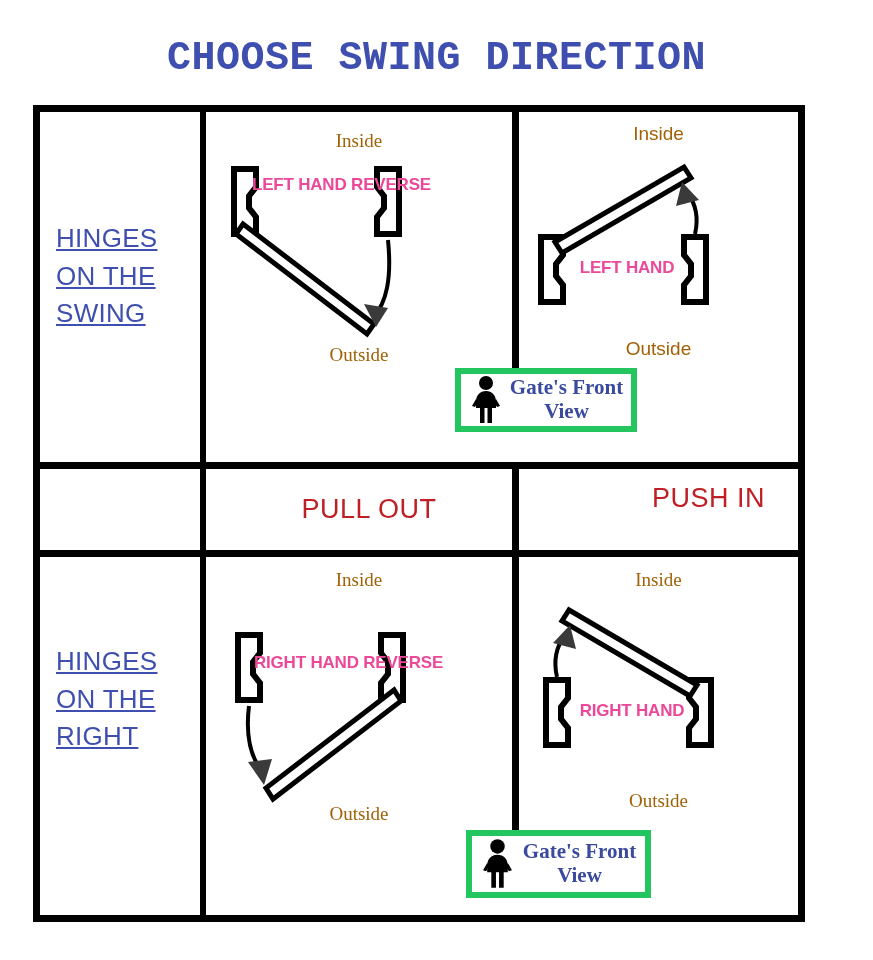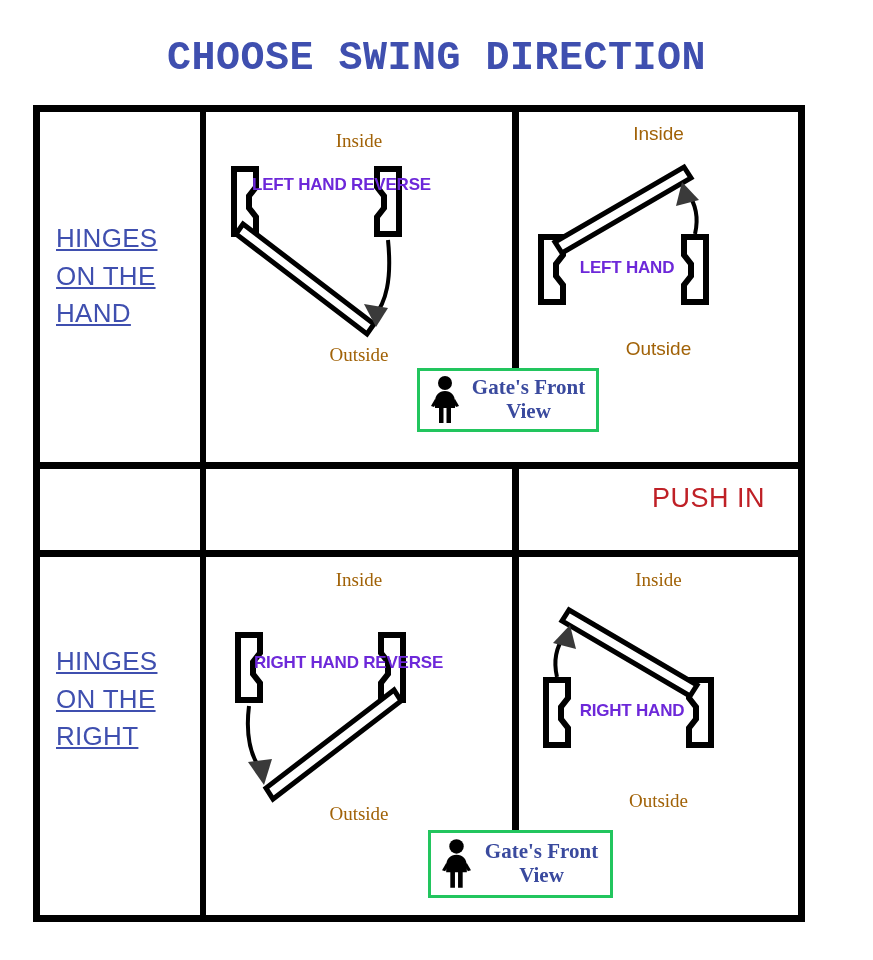--- a/index.html
+++ b/index.html
@@ -117,35 +117,36 @@
   }
   .io-serif { font-family: "Liberation Serif", serif; font-size: 19px; }
   .io-sans  { font-family: "Liberation Sans", sans-serif; font-size: 19px; }
 
   .hand-text {
     position: absolute;
     text-align: center;
     font-family: "Liberation Sans", sans-serif;
     font-size: 17px;
     font-weight: bold;
-    color: #6d28d9;
+    color: #ec4899;
     line-height: 1.12;
     white-space: nowrap;
     letter-spacing: -0.2px;
   }
 
   
   .front-view-box {
     position: absolute;
     box-sizing: border-box;
-    border: 3px solid #22c55e;
+    border: 6px solid #22c55e;
     background: #ffffff;
     display: flex;
     align-items: center;
     z-index: 6;
+    margin-left: 38px;
   }
   #front-view-box-top    { left: 417px; top: 368px; width: 182px; height: 64px; }
   #front-view-box-bottom { left: 428px; top: 830px; width: 185px; height: 68px; }
 
   .fv-person { flex: 0 0 auto; margin-left: 9px; margin-right: 4px; }
   .fv-text {
     flex: 1 1 auto;
     text-align: center;
     font-family: "Liberation Serif", serif;
     font-size: 21px;
@@ -169,21 +170,21 @@
   <div class="gridline v-center-top"></div>
   <div class="gridline v-center-mid"></div>
   <div class="gridline v-center-bot"></div>
   <div class="gridline h-row1"></div>
   <div class="gridline h-row2"></div>
 
   <div class="cell cell-label-top">
     <div class="side-label">
       <span class="ln">HINGES</span>
       <span class="ln">ON THE</span>
-      <span class="ln">HAND</span>
+      <span class="ln">SWING</span>
     </div>
   </div>
 
   <div class="cell cell-gate-tl">
     <div class="gate-fig">
       <div class="io-label io-serif" style="left:0;top:18px;width:306px;">Inside</div>
 
       <svg width="306" height="350" viewBox="0 0 306 350">
 
         <path d="M 28 57 L 50 57 L 50 75 L 43 84 L 43 96 L 50 105 L 50 122 L 28 122 Z" fill="#ffffff" stroke="#000000" stroke-width="6" stroke-linejoin="miter"></path>
@@ -226,20 +227,23 @@
       <div class="hand-text" style="left:45px;top:146px;width:126px;">
         <span class="ln">LEFT HAND</span>
       </div>
 
       <div class="io-label io-sans" style="left:0;top:226px;width:279px;">Outside</div>
     </div>
   </div>
 
   <div class="cell cell-mid-blank"></div>
 
+  <div class="cell cell-mid-left">
+    <div class="action-word">PULL OUT</div>
+  </div>
 
   <div class="cell cell-mid-right">
     <div class="action-word">PUSH IN</div>
   </div>
 
   <div class="cell cell-label-bot">
     <div class="side-label">
       <span class="ln">HINGES</span>
       <span class="ln">ON THE</span>
       <span class="ln">RIGHT</span>

